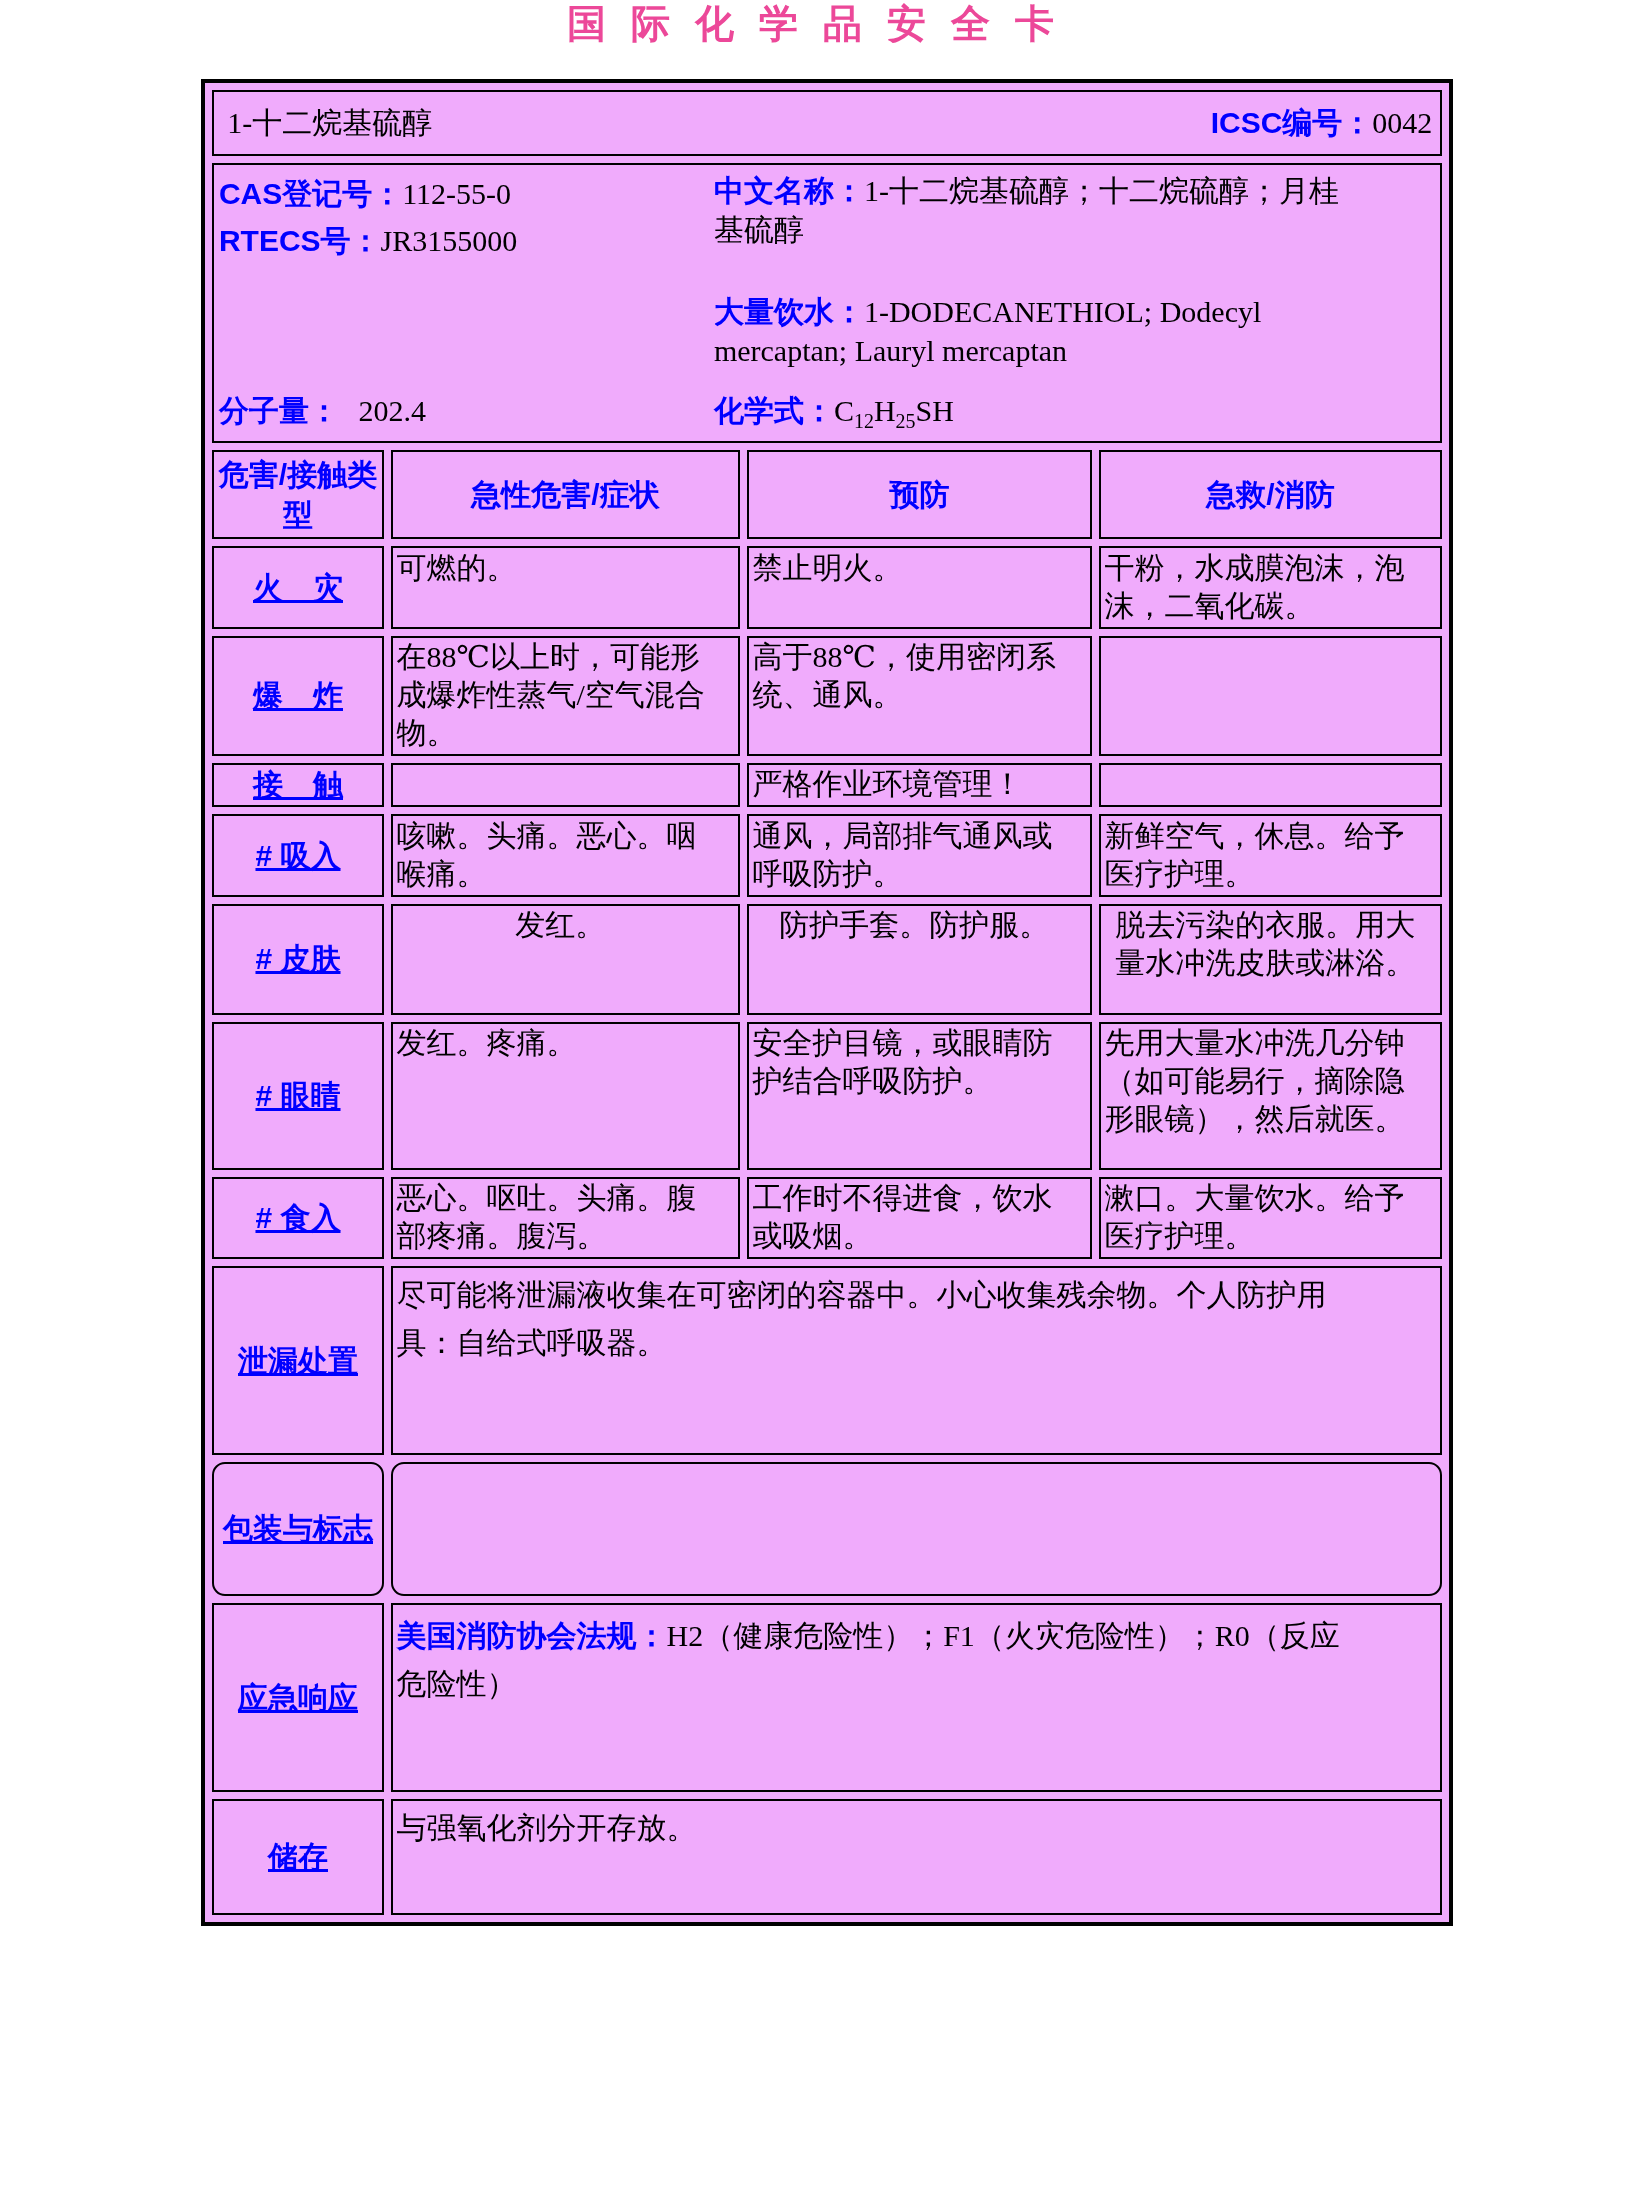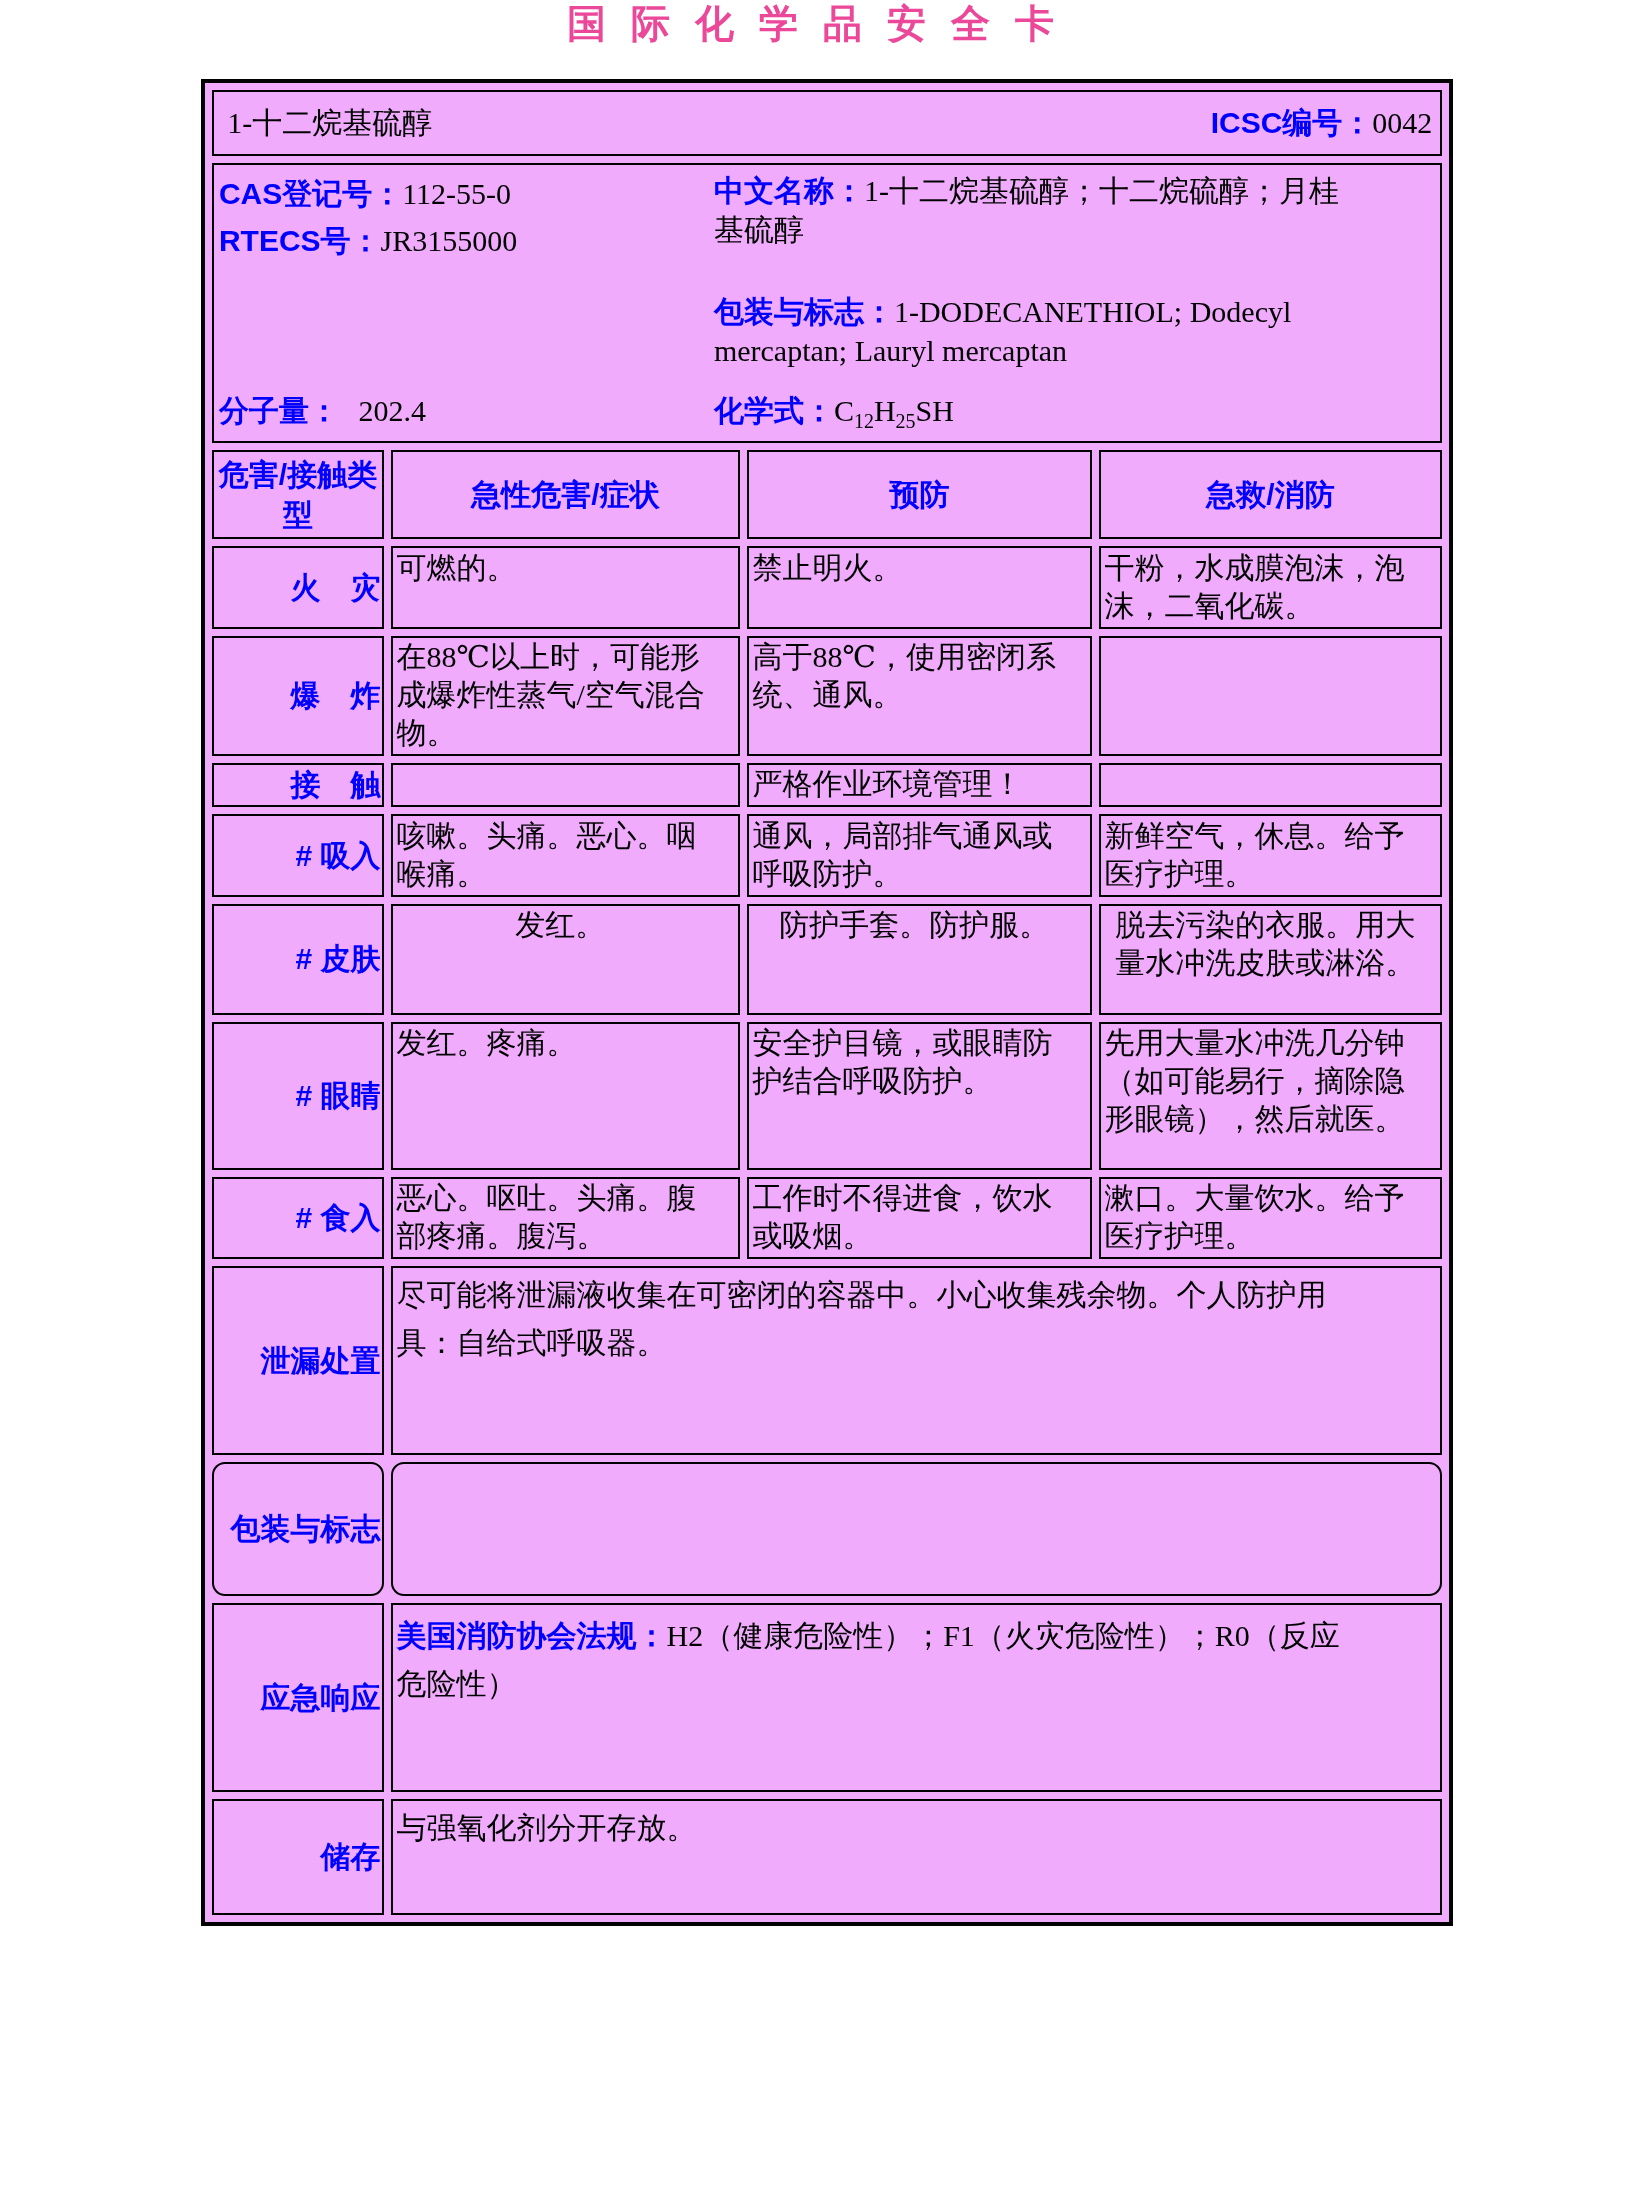--- a/index.html
+++ b/index.html
@@ -58,23 +58,24 @@
   .r-emer td  { height: 189px; }
   .r-store td { height: 116px; }
 
   .lbl, .hdr, .lbl-inline {
     font-family: "Liberation Sans", "DejaVu Sans", sans-serif;
     font-weight: bold;
     color: #0000FF;
   }
   td.lbl {
     vertical-align: middle;
-    text-align: right;
+    text-align: center;
     padding: 0 1.4px;
     line-height: 1.25;
+    text-decoration: underline;
   }
   td.hdr {
     vertical-align: middle;
     text-align: center;
     line-height: 1.32;
     padding: 0 4.2px;
   }
   td.ct {
     padding: 0.7px 14px 2.1px 3.5px;
     line-height: 1.26;
@@ -146,21 +147,21 @@
             </div>
             <div>
               <span class="lbl-inline">RTECS号：</span><span>JR3155000</span>
             </div>
           </div>
           <div class="ids-right">
             <p>
               <span class="lbl-inline">中文名称：</span><span>1-十二烷基硫醇；十二烷硫醇；月桂基硫醇</span>
             </p>
             <p class="en-block">
-              <span class="lbl-inline">包装与标志：</span><span>1-DODECANETHIOL; Dodecyl mercaptan; Lauryl mercaptan</span>
+              <span class="lbl-inline">大量饮水：</span><span>1-DODECANETHIOL; Dodecyl mercaptan; Lauryl mercaptan</span>
             </p>
           </div>
           <div class="ids-mw">
             <span class="lbl-inline">分子量：</span><span class="mw-val">202.4</span>
           </div>
           <div class="ids-formula">
             <span class="lbl-inline">化学式：</span><span class="formula"><span>C</span><sub>12</sub><span>H</span><sub>25</sub><span>SH</span></span>
           </div>
         </div>
       </td>

